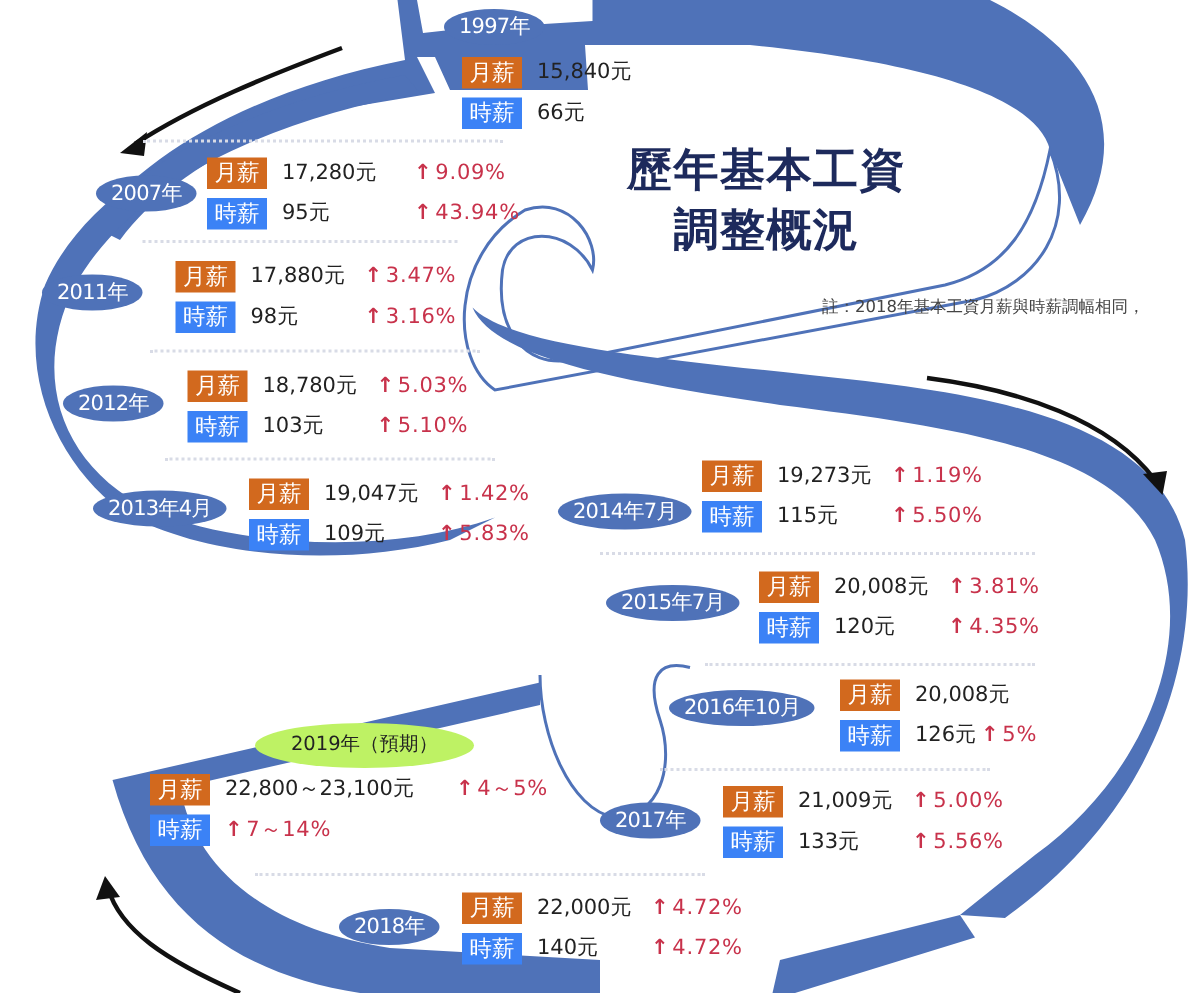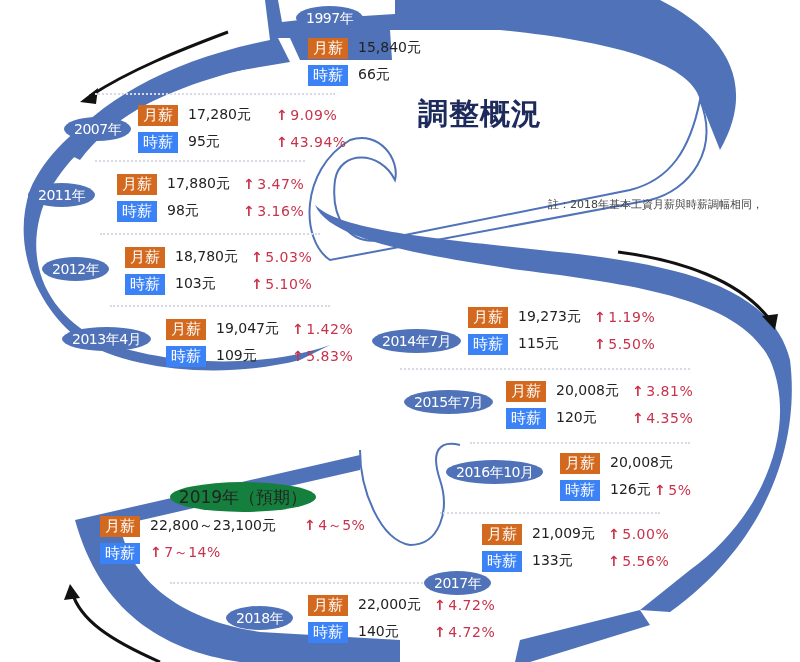--- a/index.html
+++ b/index.html
@@ -17,22 +17,22 @@
   .tag.hour { background:#3b82f6; }
   .val { font-size:14px; color:#222222; display:inline-block; }
   .chg { font-size:14px; color:#c8324b; display:inline-block; letter-spacing:0.5px; }
   .chg .up { font-weight:bold; margin-right:2px; }
   .title { position:absolute; left:418px; top:94px; color:#1d2a5c;
            font-size:30px; font-weight:bold; text-align:center; line-height:40px;
            font-family:"DejaVu Sans", sans-serif; letter-spacing:1px; }
   .note { position:absolute; left:548px; top:196px; font-size:11px; color:#444444; line-height:17px; }
   .note .credit { margin-left:40px; }
   .forecast-badge { position:absolute; left:170px; top:482px; width:146px; height:30px;
-                    background:#15803d; border-radius:50%; text-align:center;
-                    line-height:30px; font-size:17px; color:#222222; }
+                    background:#bef264; border-radius:50%; text-align:center;
+                    line-height:30px; font-size:13px; color:#222222; }
   .dots { position:absolute; border-top:2px dotted #d8dbe6; height:0; }
 </style>
 </head>
 <body>
 
 <svg id="bg" viewBox="0 0 800 662" xmlns="http://www.w3.org/2000/svg">
 
   <path d="M265 0 L278 0 L282 22 L300 20 L395 14 L395 0 L660 0 C720 30 760 80 720 150 L700 100 C690 60 600 40 500 30 L390 30 L392 60 L300 60 L290 38 L278 38 L290 62 L230 72 C160 90 110 120 80 160 L60 150 C100 100 170 60 270 40 Z" fill="#4f72b8"></path>
 
   <path d="M280 62 C180 80 90 120 50 190 C20 250 40 310 100 340 C160 365 260 370 330 345 L300 360 C220 380 130 370 80 340 C40 310 10 250 30 190 C60 120 160 70 270 50 Z" fill="#4f72b8"></path>
@@ -58,20 +58,21 @@
 <div class="dots" style="left:95px;top:93px;width:240px;"></div>
 <div class="dots" style="left:95px;top:160px;width:210px;"></div>
 <div class="dots" style="left:100px;top:233px;width:220px;"></div>
 <div class="dots" style="left:110px;top:305px;width:220px;"></div>
 <div class="dots" style="left:400px;top:368px;width:290px;"></div>
 <div class="dots" style="left:470px;top:442px;width:220px;"></div>
 <div class="dots" style="left:440px;top:512px;width:220px;"></div>
 <div class="dots" style="left:170px;top:582px;width:300px;"></div>
 
 <div class="title">
+  <div>歷年基本工資</div>
   <div>調整概況</div>
 </div>
 
 <div class="note">
   <div>註：2018年基本工資月薪與時薪調幅相同，</div>
 </div>
 
 <div class="year" style="left:296px;top:6px;">1997年</div>
 <div class="entry" style="left:308px;top:36px;">
   <div class="row">
@@ -174,21 +175,21 @@
       <span class="tag month">月薪</span>
       <span class="val">20,008元</span>
     </div>
   <div class="row">
       <span class="tag hour">時薪</span>
       <span class="val" style="width:44px">126元</span>
       <span class="chg"><span class="up">↑</span><span>5%</span></span>
     </div>
 </div>
 
-<div class="year" style="left:424px;top:535px;margin-top:36px;">2017年</div>
+<div class="year" style="left:400px;top:535px;">2017年</div>
 <div class="entry" style="left:482px;top:522px;">
   <div class="row">
       <span class="tag month">月薪</span>
       <span class="val" style="width:76px">21,009元</span>
       <span class="chg"><span class="up">↑</span><span>5.00%</span></span>
     </div>
   <div class="row">
       <span class="tag hour">時薪</span>
       <span class="val" style="width:76px">133元</span>
       <span class="chg"><span class="up">↑</span><span>5.56%</span></span>

